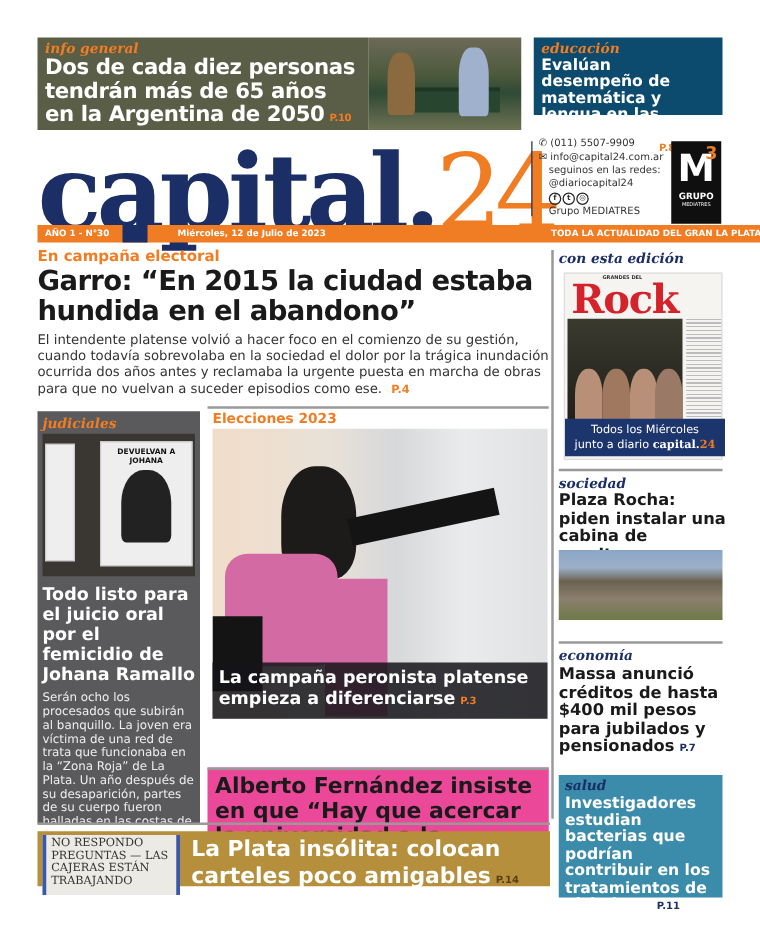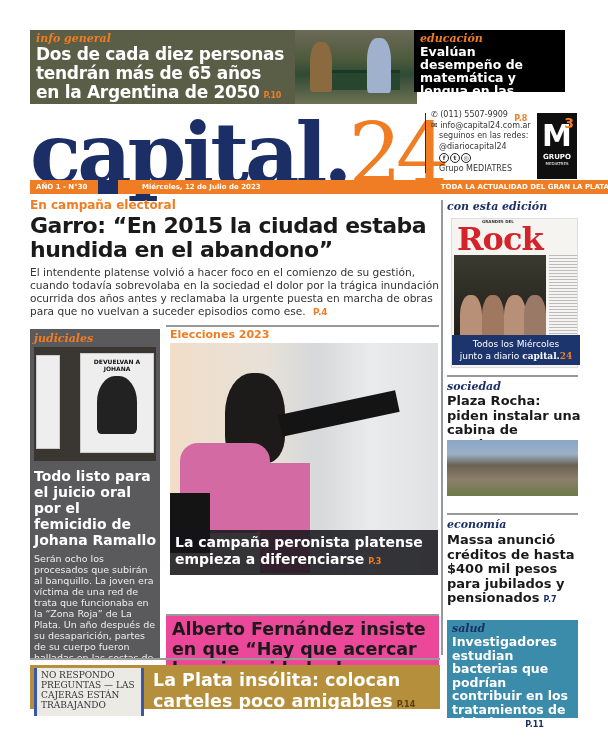--- a/index.html
+++ b/index.html
@@ -9,21 +9,21 @@
 .kicker{font-family:"DejaVu Serif",serif;font-style:italic;font-weight:bold;font-size:11px}
 .pg{font-size:8px;font-weight:bold;margin-left:4px}
 
 #tb1{left:30px;top:30px;width:265px;height:74px;background:#5b5e47;padding:2px 6px}
 #tb1 .kicker{color:#f07d23}
 #tb1 .hl{font-weight:bold;font-size:17px;line-height:19px;letter-spacing:-0.3px}
 #tb1 .pg{color:#f07d23}
 #photo1{left:295px;top:30px;width:122px;height:74px;background:linear-gradient(180deg,#6d6a58 0%,#4c5a3b 40%,#2f4a35 60%,#6e7253 100%)}
 .bench{position:absolute;left:20px;top:40px;width:85px;height:20px;background:#28462f;border-top:3px solid #1e3624}
 .man{position:absolute;border-radius:40% 40% 10% 10%}
-#tb2{left:414px;top:30px;width:151px;height:62px;background:#000000;padding:2px 6px}
+#tb2{left:427px;top:30px;width:151px;height:62px;background:#0c4a6e;padding:2px 6px}
 #tb2 .kicker{color:#f07d23}
 #tb2 .hl{font-weight:bold;font-size:12.5px;line-height:13px}
 #tb2 .pg{color:#f07d23}
 
 #logo{left:30px;top:104px;font-family:"DejaVu Serif",serif;font-weight:bold;font-size:84px;letter-spacing:-4px;line-height:100px;color:#1b2f66}
 #logo .num{color:#f07d23;font-weight:normal;letter-spacing:-6px}
 #vline{left:425px;top:113px;width:1px;height:60px;background:#1b2f66}
 #contact{left:431px;top:110px;font-size:8px;line-height:10.5px;color:#333}
 #contact .ind{padding-left:8px}
 .soc{display:inline-block;width:10px;height:10px;border:1.2px solid #222;border-radius:50%;font-size:6px;text-align:center;line-height:8px;margin-right:1px;font-weight:bold}

